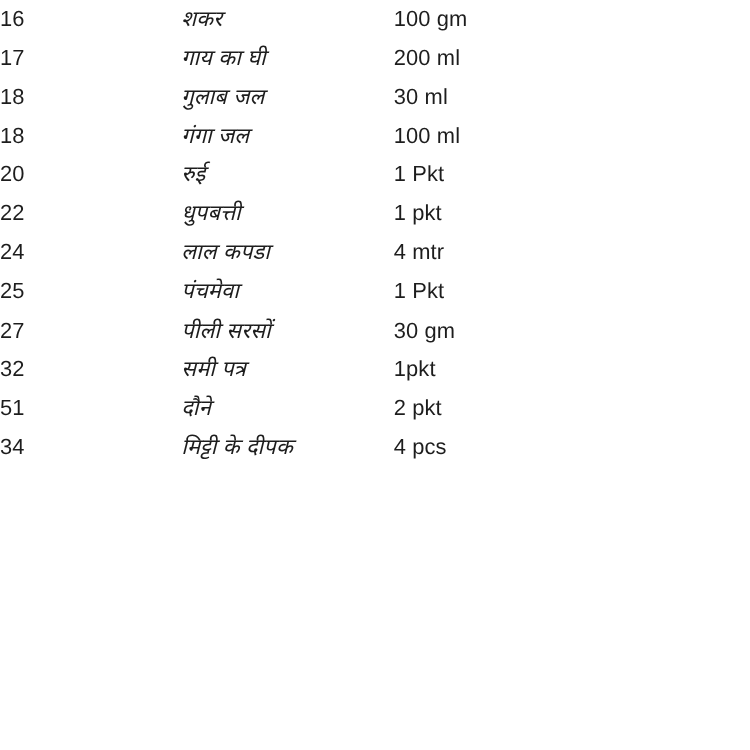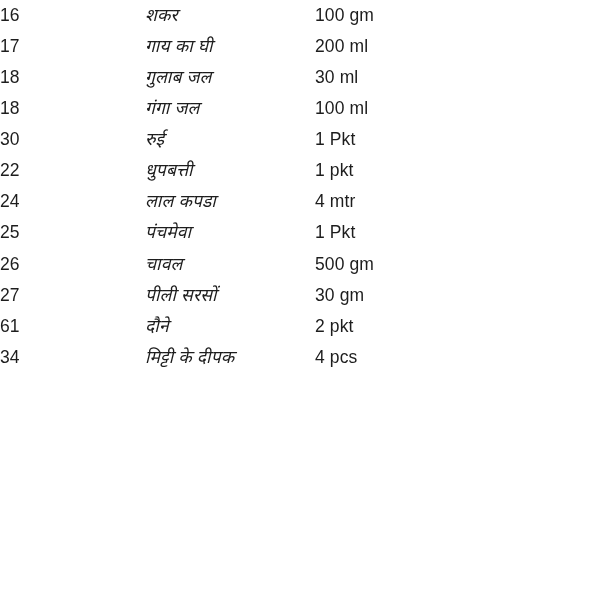--- a/index.html
+++ b/index.html
@@ -80,51 +80,51 @@
         <td class="col-sno">18</td>
         <td class="col-item">गुलाब जल</td>
         <td class="col-qty">30 ml</td>
       </tr>
       <tr>
         <td class="col-sno">18</td>
         <td class="col-item">गंगा जल</td>
         <td class="col-qty">100 ml</td>
       </tr>
       <tr>
-        <td class="col-sno">30</td>
+        <td class="col-sno">20</td>
         <td class="col-item">रुई</td>
         <td class="col-qty">1 Pkt</td>
       </tr>
       <tr>
         <td class="col-sno">22</td>
         <td class="col-item">धुपबत्ती</td>
         <td class="col-qty">1 pkt</td>
       </tr>
       <tr>
         <td class="col-sno">24</td>
         <td class="col-item">लाल कपडा</td>
         <td class="col-qty">4 mtr</td>
       </tr>
       <tr>
         <td class="col-sno">25</td>
         <td class="col-item">पंचमेवा</td>
         <td class="col-qty">1 Pkt</td>
       </tr>
       <tr>
-        <td class="col-sno">26</td>
-        <td class="col-item">चावल</td>
-        <td class="col-qty">500 gm</td>
-      </tr>
-      <tr>
         <td class="col-sno">27</td>
         <td class="col-item">पीली सरसों</td>
         <td class="col-qty">30 gm</td>
       </tr>
       <tr>
-        <td class="col-sno">61</td>
+        <td class="col-sno">32</td>
+        <td class="col-item">समी पत्र</td>
+        <td class="col-qty">1pkt</td>
+      </tr>
+      <tr>
+        <td class="col-sno">51</td>
         <td class="col-item">दौने</td>
         <td class="col-qty">2 pkt</td>
       </tr>
       <tr>
         <td class="col-sno">34</td>
         <td class="col-item">मिट्टी के दीपक</td>
         <td class="col-qty">4 pcs</td>
       </tr>
     </tbody>
 </table>

